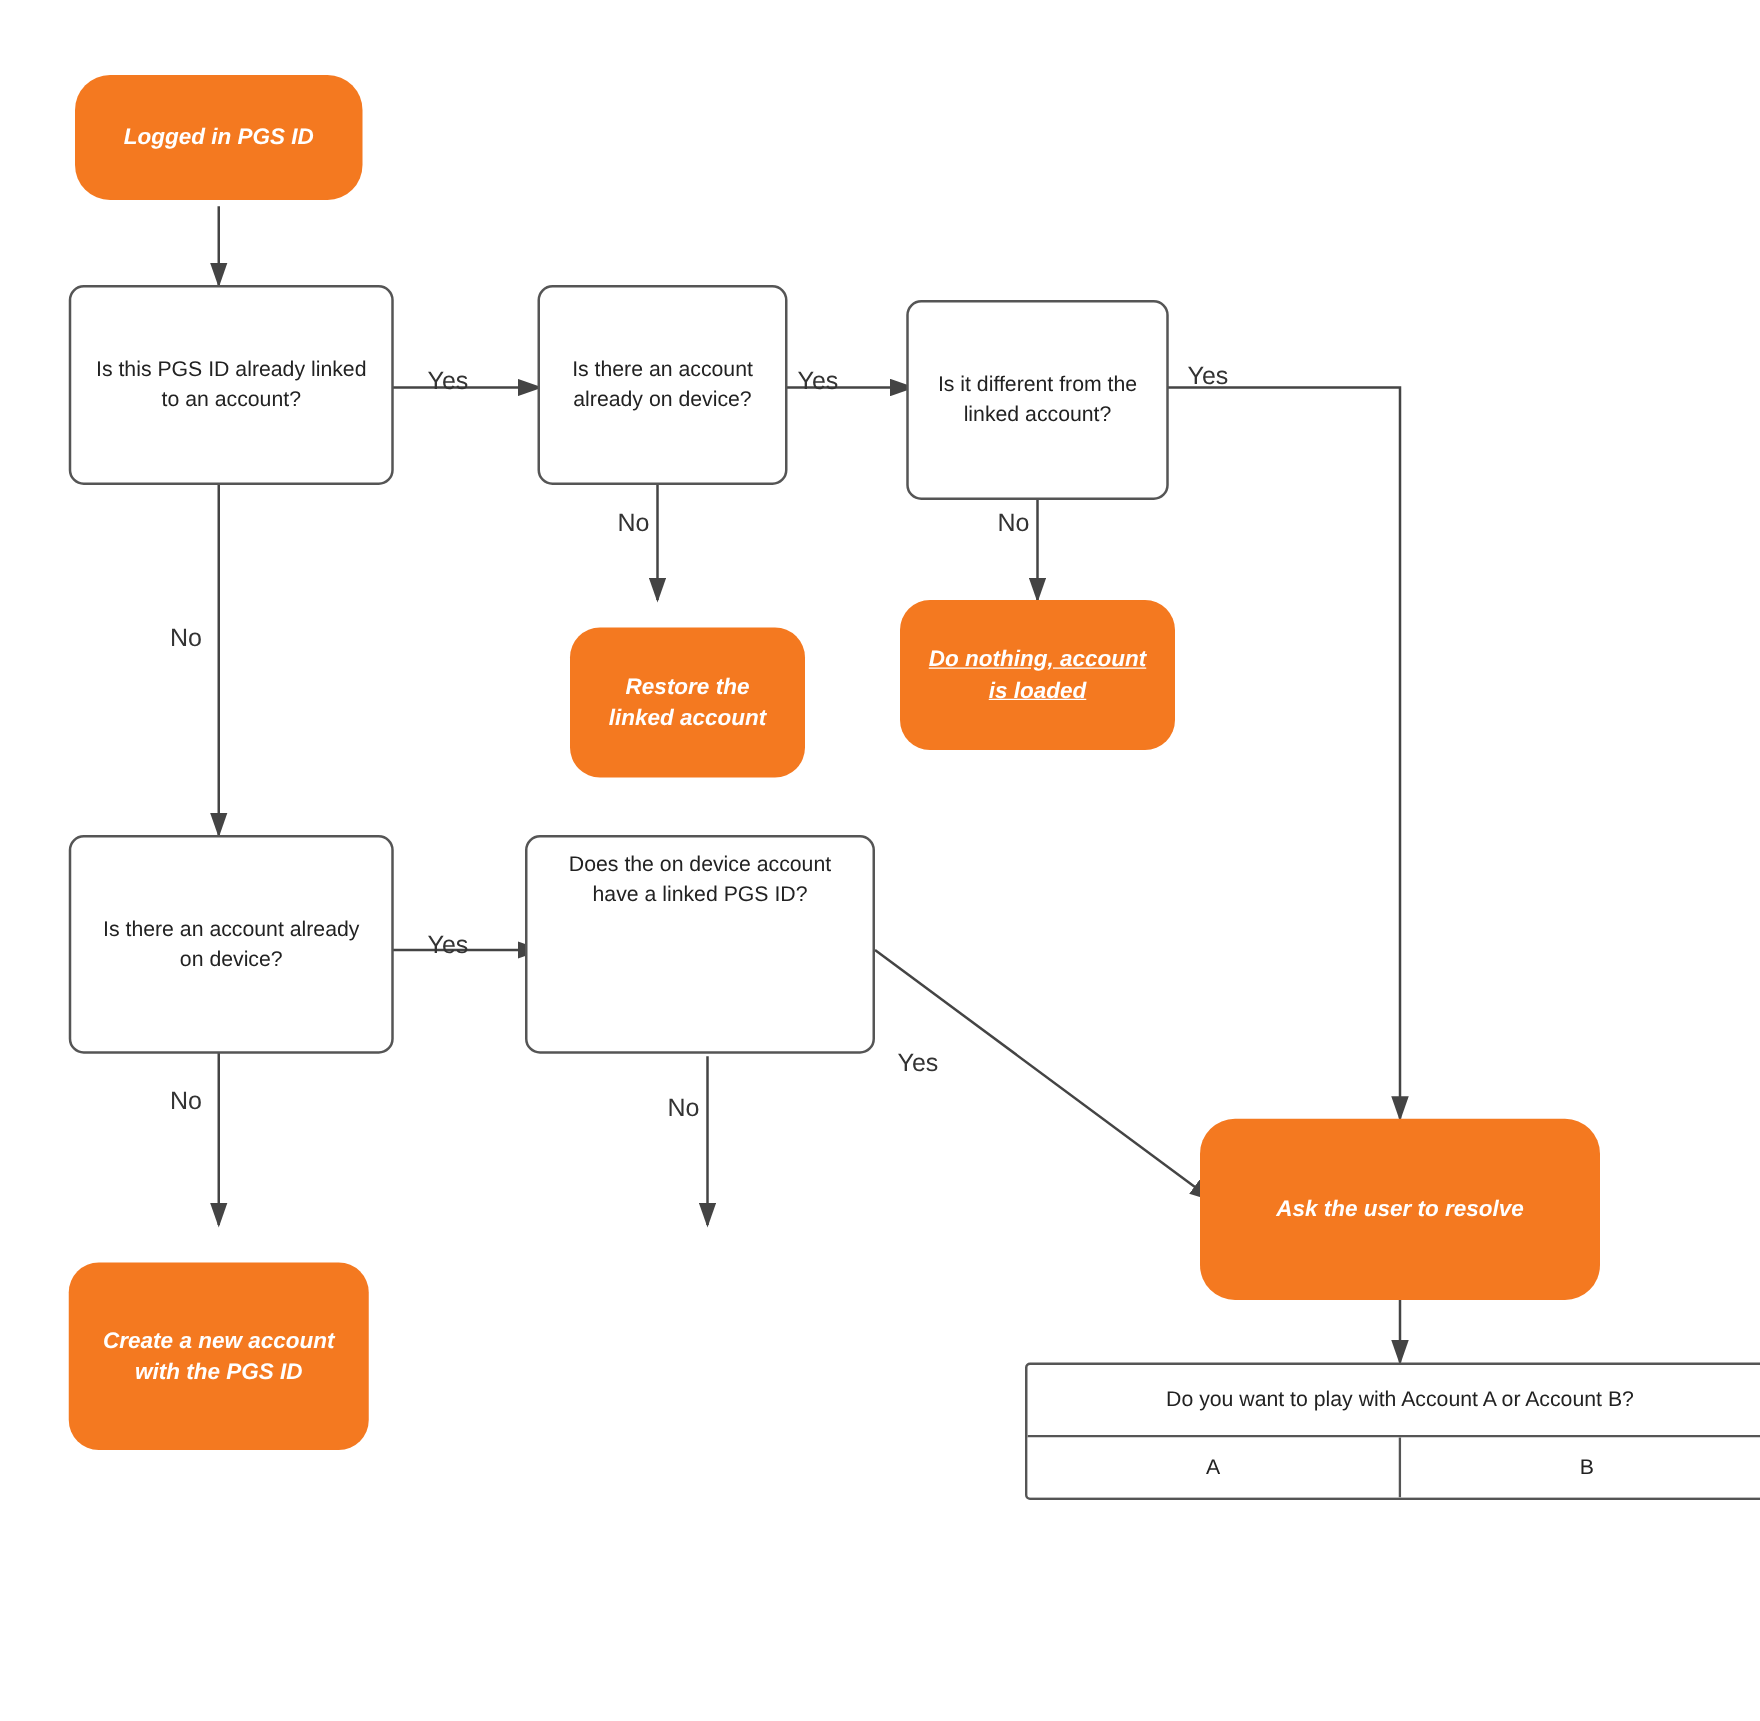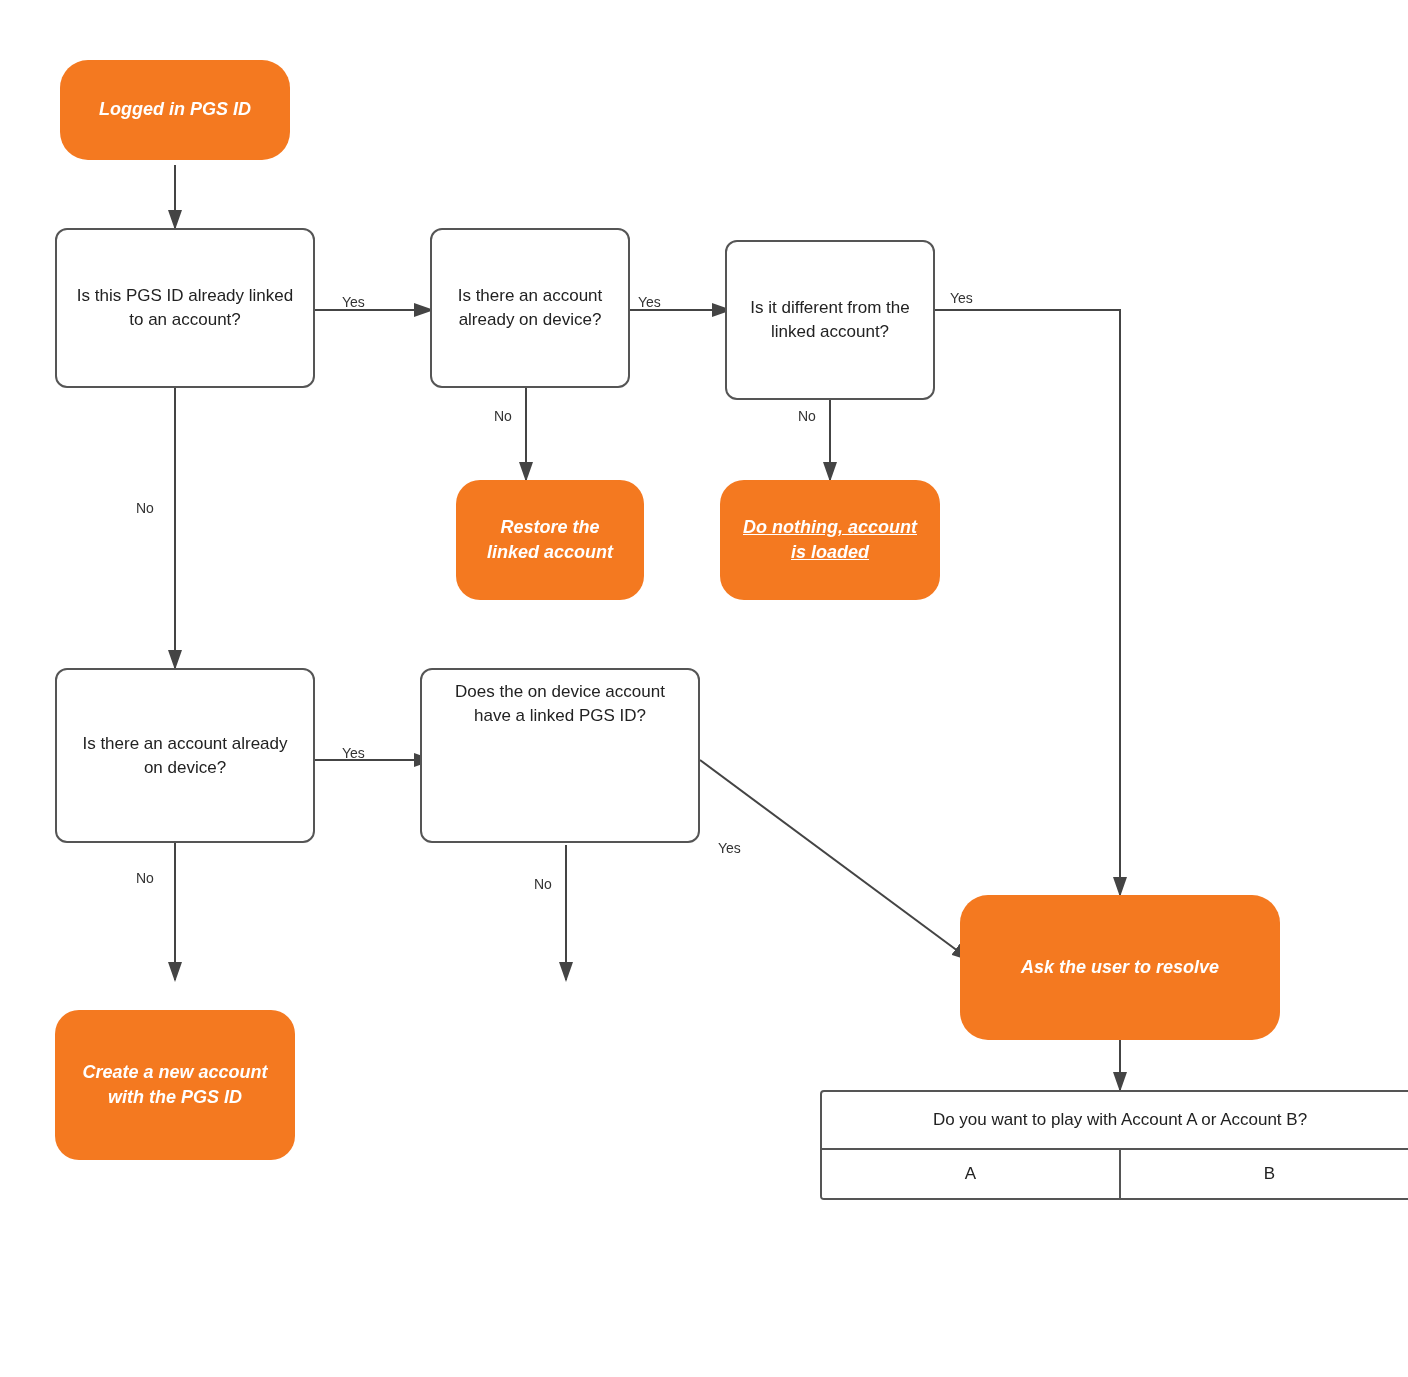--- a/index.html
+++ b/index.html
@@ -41,21 +41,21 @@
       font-style: italic;
       font-size: 18px;
       font-weight: 600;
       line-height: 1.4;
       text-align: center;
       padding: 14px 20px;
     }
     
     .arrow-label {
       position: absolute;
-      font-size: 14px;
+      font-size: 20px;
       color: #333;
       font-weight: normal;
     }
     
     .arrows-svg {
       position: absolute;
       top: 0; left: 0;
       width: 1408px;
       height: 1377px;
       pointer-events: none;
@@ -145,21 +145,21 @@
       <span>Is there an account already on device?</span>
     </div>
   </div>
 
   <div class="node" style="left:725px;top:240px;width:210px;height:160px;">
     <div class="node-rect" style="width:100%;height:100%;display:flex;align-items:center;justify-content:center;">
       <span>Is it different from the linked account?</span>
     </div>
   </div>
 
-  <div class="node" style="left:420px;top:480px;width:224px;height:120px;padding-left:36px;">
+  <div class="node" style="left:420px;top:502px;width:224px;height:120px;padding-left:36px;">
     <div class="node-orange" style="width:100%;height:100%;display:flex;align-items:center;justify-content:center;border-radius:24px;">
       <span>Restore the linked account</span>
     </div>
   </div>
 
   <div class="node" style="left:720px;top:480px;width:220px;height:120px;">
     <div class="node-orange" style="width:100%;height:100%;display:flex;align-items:center;justify-content:center;border-radius:24px;text-decoration:underline;">
       <span>Do nothing, account is loaded</span>
     </div>
   </div>

